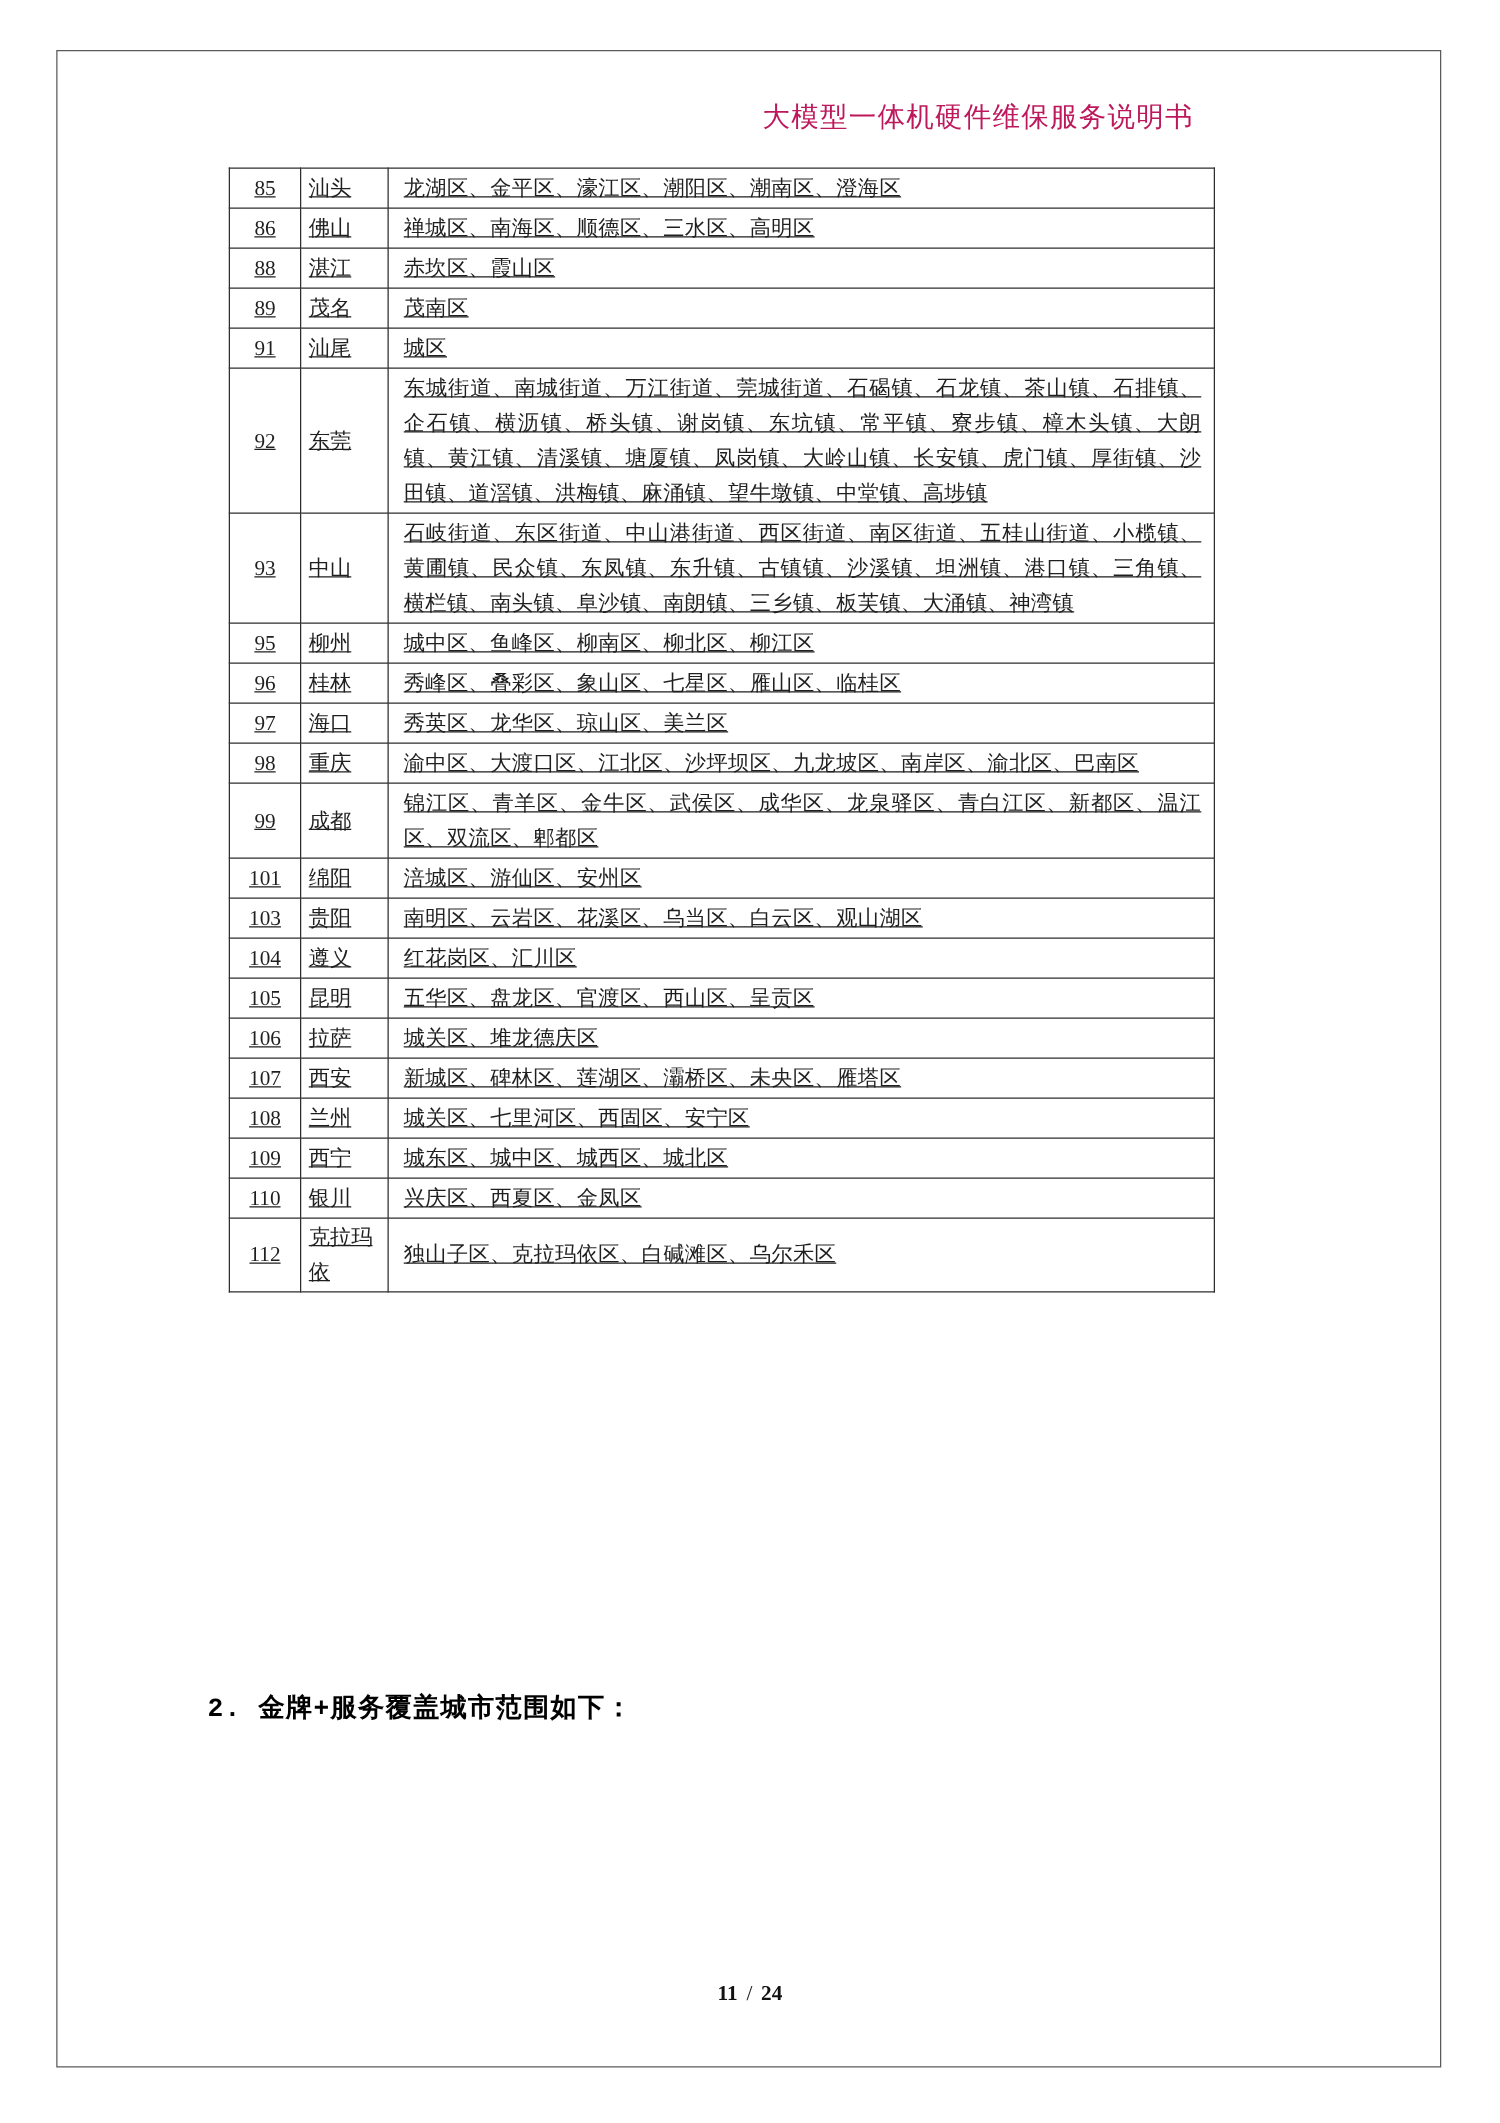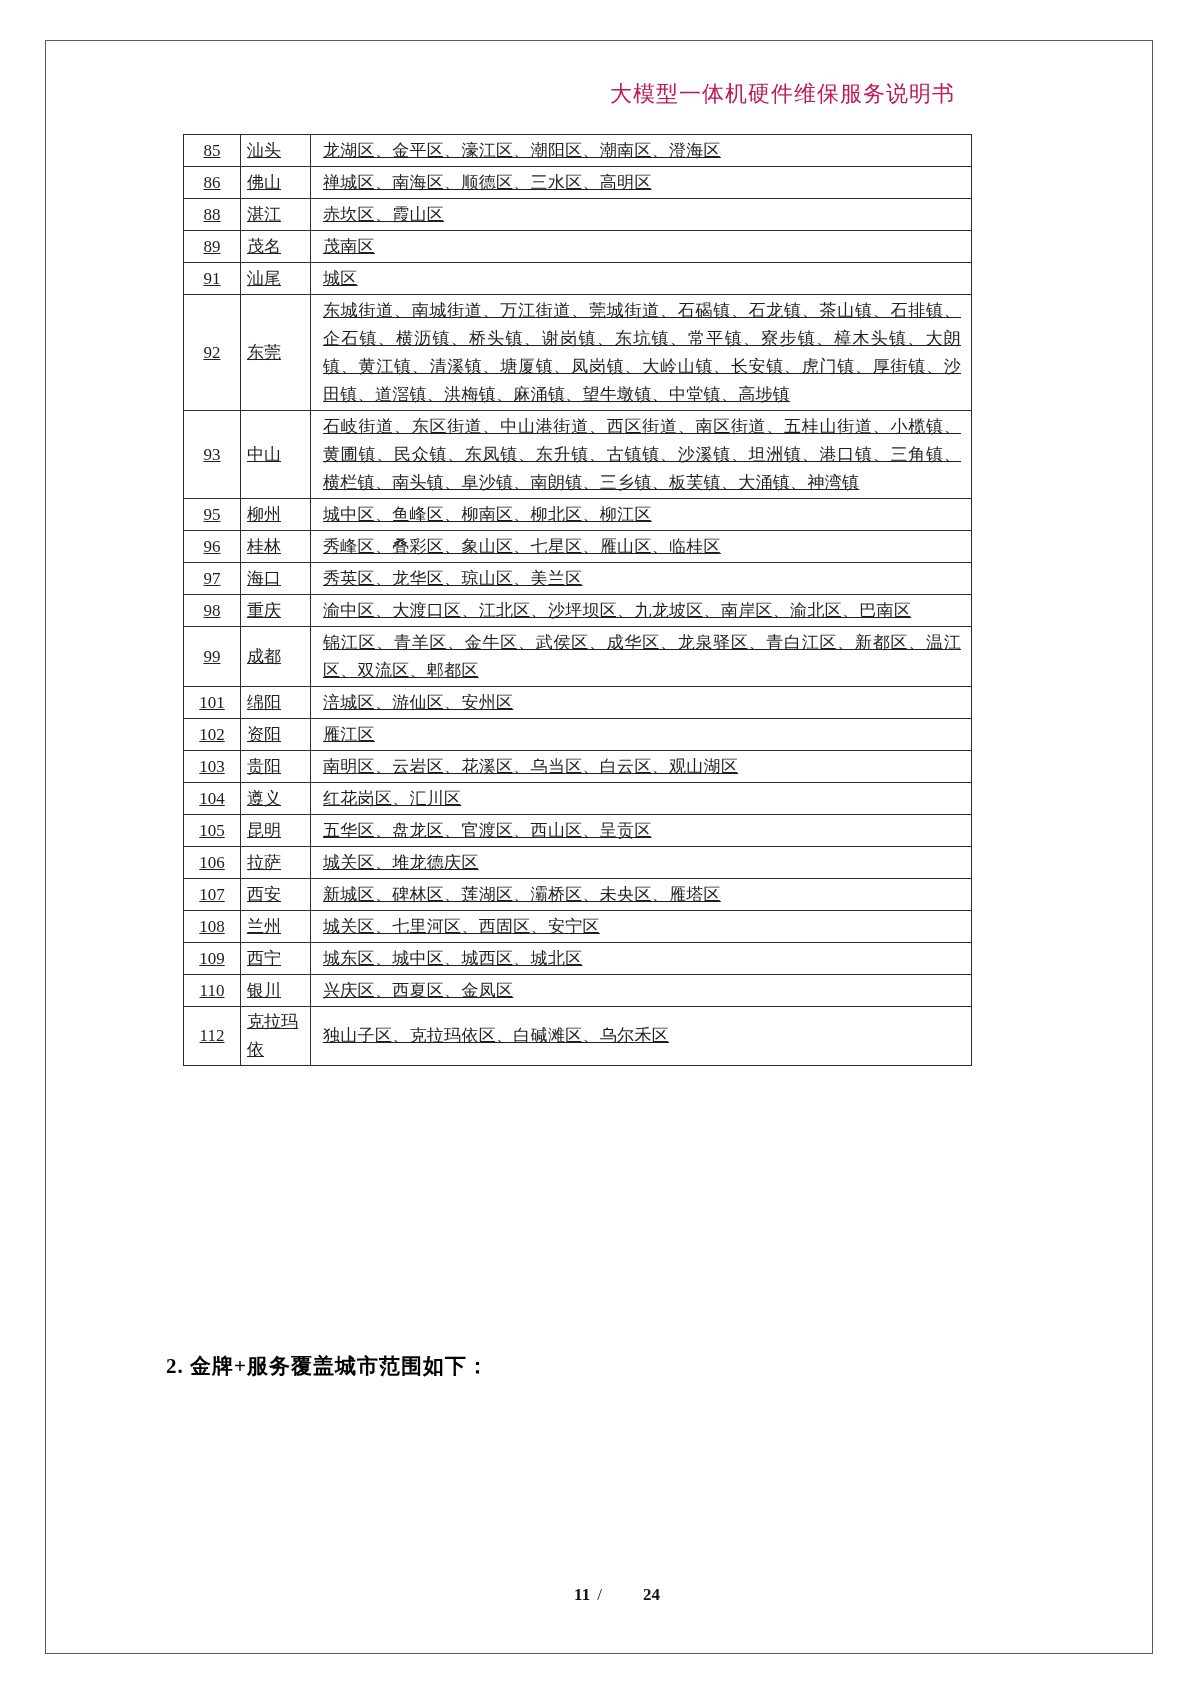--- a/index.html
+++ b/index.html
@@ -62,37 +62,37 @@
     text-align: justify;
     text-justify: inter-ideograph;
     padding: 1.5px 10px 1.5px 12px;
     letter-spacing: 0.3px;
     word-break: break-all;
   }
   .section-heading {
     position: absolute;
     left: 166px;
     top: 1352px;
-    font-family: Liberation Serif, serif;
+    font-family: Liberation Mono, monospace;
     font-weight: 700;
     font-size: 21px;
     letter-spacing: 1px;
     color: #000000;
     white-space: nowrap;
   }
   .page-footer {
     position: absolute;
     left: 0;
     right: 0;
     top: 1585px;
     text-align: center;
     font-size: 17px;
     color: #111111;
   }
-  .page-footer .num { font-weight: 700; margin-left: 34px; }
+  .page-footer .num { font-weight: 700; }
   .page-footer .sep { font-weight: 400; padding: 0 7px; }
 </style>
 </head>
 <body>
 
 <div class="page-frame"></div>
 
 <div class="doc-header">大模型一体机硬件维保服务说明书</div>
 
 <table class="coverage">
@@ -161,25 +161,20 @@
     <td class="col-no">99</td>
     <td class="col-city">成都</td>
     <td class="col-districts">锦江区、青羊区、金牛区、武侯区、成华区、龙泉驿区、青白江区、新都区、温江区、双流区、郫都区</td>
   </tr>
       <tr>
     <td class="col-no">101</td>
     <td class="col-city">绵阳</td>
     <td class="col-districts">涪城区、游仙区、安州区</td>
   </tr>
       <tr>
-    <td class="col-no">102</td>
-    <td class="col-city">资阳</td>
-    <td class="col-districts">雁江区</td>
-  </tr>
-      <tr>
     <td class="col-no">103</td>
     <td class="col-city">贵阳</td>
     <td class="col-districts">南明区、云岩区、花溪区、乌当区、白云区、观山湖区</td>
   </tr>
       <tr>
     <td class="col-no">104</td>
     <td class="col-city">遵义</td>
     <td class="col-districts">红花岗区、汇川区</td>
   </tr>
       <tr>

